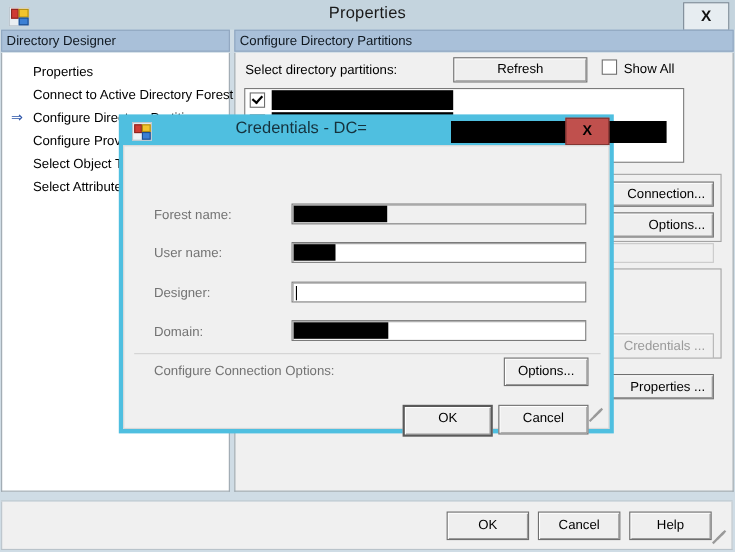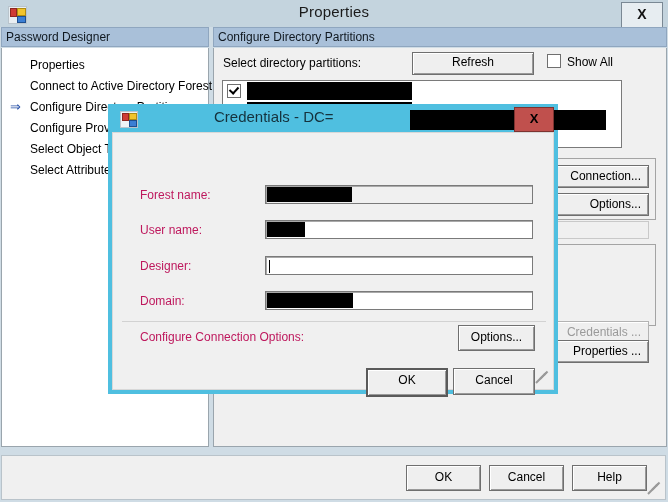--- a/index.html
+++ b/index.html
@@ -68,21 +68,21 @@
   #dlg-titlebar{position:absolute;left:0;top:0;width:450px;height:28px;}
   #dlg-icon{position:absolute;left:12px;top:7px;width:16px;height:15px;background:#eef3f6;border:1px solid #b9c4cc;}
   #dlg-icon i{position:absolute;display:block;}
   #dlg-icon .sq-r{left:1px;top:1px;width:5px;height:6px;background:#cf3b34;border:1px solid #8d2620;}
   #dlg-icon .sq-y{left:8px;top:1px;width:6px;height:5px;background:#f2c42c;border:1px solid #b08c12;}
   #dlg-icon .sq-b{left:8px;top:8px;width:6px;height:5px;background:#3b7fd4;border:1px solid #1e4f8f;}
   #dlg-title-text{position:absolute;left:70px;top:4px;font-size:15px;color:#15323d;white-space:nowrap;margin-left:36px;}
   #dlg-close{position:absolute;right:4px;top:3px;width:38px;height:23px;background:#c0504d;border:1px solid #7d3330;
      font-size:13px;font-weight:bold;line-height:21px;text-align:center;color:#000;cursor:pointer;}
   #dlg-body{position:absolute;left:4px;top:28px;width:442px;height:258px;background:#f0f0f0;border:1px solid #d8d8d8;box-sizing:border-box;}
-  .frm-label{position:absolute;font-size:12px;color:#be185d;}
+  .frm-label{position:absolute;font-size:12px;color:#737373;}
   .frm-input{position:absolute;height:19px;border:1px solid #7a7a7a;box-sizing:border-box;
      box-shadow:inset 1px 1px 0 #a9a9a9;background:#fff;}
   .frm-input.ro{background:#f0f0f0;}
   .caret{position:absolute;left:3px;top:3px;width:1px;height:13px;background:#000;}
   #dlg-hr{position:absolute;left:9px;top:188px;width:424px;height:1px;background:#d2d2d2;}
   .dbtn{position:absolute;background:#efefef;border:1px solid #6f6f6f;
      box-shadow:inset 1px 1px 0 #fff, inset -1px -1px 0 #9a9a9a;
      font-size:12px;line-height:22px;text-align:center;cursor:pointer;}
   .dbtn.default{border:2px solid #5a5a5a;line-height:21px;}
 </style>
@@ -94,21 +94,21 @@
   <div id="main-titlebar">
     <div id="app-icon">
       <i class="sq-r"></i>
         <i class="sq-y"></i>
         <i class="sq-b"></i>
     </div>
     <div id="main-title-text">Properties</div>
     <div id="main-close">X</div>
   </div>
 
-  <div class="hdr-band" id="left-band">Password Designer</div>
+  <div class="hdr-band" id="left-band">Directory Designer</div>
   <div class="hdr-band" id="right-band">Configure Directory Partitions</div>
 
   <div id="left-panel">
     <div class="nav-item" style="top:8px">
       <span>Properties</span>
     </div>
     <div class="nav-item" style="top:29px">
       <span>Connect to Active Directory Forest</span>
     </div>
     <div class="nav-item" style="top:50px">
@@ -143,21 +143,21 @@
         <span class="chk on part-chk"></span>
         <span class="redact" style="left:24px;top:1px;width:165px;height:18px;"></span>
       </div>
     </div>
 
     <div class="grp" style="left:330px;top:110px;width:110px;height:60px;"></div>
     <div class="sbtn" style="left:335px;top:117px;width:100px;height:23px;">Connection...</div>
     <div class="sbtn" style="left:335px;top:145px;width:100px;height:23px;">Options...</div>
     <div class="sbtn flat" style="left:335px;top:173px;width:100px;height:18px;"></div>
     <div class="grp" style="left:330px;top:196px;width:110px;height:80px;"></div>
-    <div class="sbtn disabled" style="left:335px;top:255px;width:100px;height:23px;margin-top:18px;">Credentials ...</div>
+    <div class="sbtn disabled" style="left:335px;top:255px;width:100px;height:23px;">Credentials ...</div>
     <div class="sbtn" style="left:335px;top:292px;width:100px;height:23px;">Properties ...</div>
   </div>
 
   <div id="sep-line"></div>
   <div id="bottom-bar">
     <div class="bbtn" style="left:404px">OK</div>
     <div class="bbtn" style="left:487px">Cancel</div>
     <div class="bbtn" style="left:570px">Help</div>
     <div class="grip" style="left:645px;top:26px;">
       <i style="left:9px;top:3px;width:5px;transform:rotate(-45deg);"></i>

